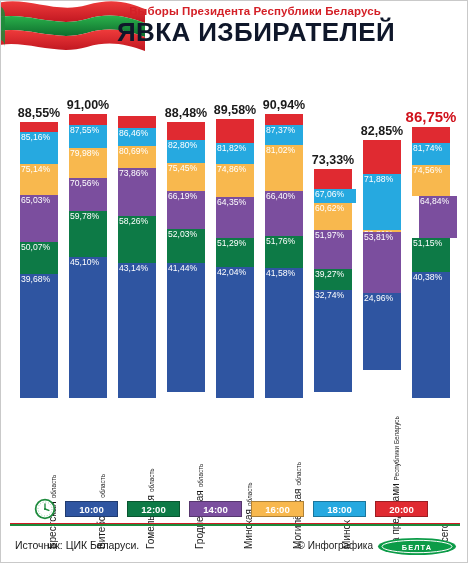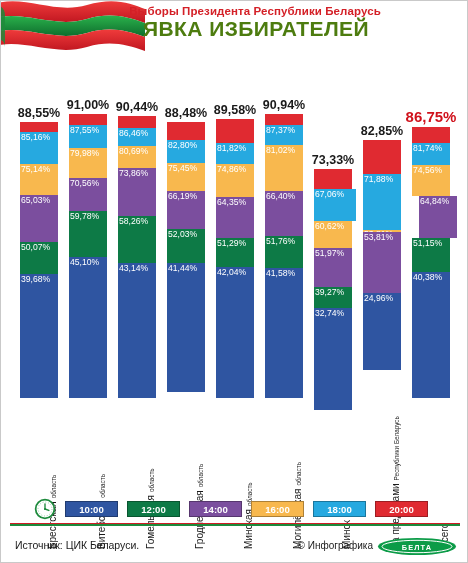--- a/index.html
+++ b/index.html
@@ -14,21 +14,21 @@
   
   .header{position:absolute;left:0;top:0;width:468px;height:62px;overflow:hidden;}
   .flag{position:absolute;left:-6px;top:-2px;width:150px;height:62px;}
   .hdr-sub{
     position:absolute;left:0;top:4px;width:468px;text-align:center;
     font-size:11.5px;font-weight:bold;color:#d42027;letter-spacing:.1px;
     padding-left:40px;box-sizing:border-box;
   }
   .hdr-title{
     position:absolute;left:0;top:16px;width:468px;text-align:center;
-    font-size:21px;font-weight:bold;color:#4d7c0f;letter-spacing:.4px;
+    font-size:26px;font-weight:bold;color:#0f172a;letter-spacing:.4px;
     padding-left:42px;box-sizing:border-box;white-space:nowrap;
   }
 
   
   .chart{position:absolute;left:0;top:62px;width:468px;height:340px;}
   .bar-col{position:absolute;bottom:0;width:38px;height:340px;}
   .total-lbl{
     position:absolute;width:80px;left:-21px;text-align:center;
     font-size:12.5px;font-weight:bold;color:#1a1a1a;white-space:nowrap;
   }
@@ -144,21 +144,20 @@
           </div>
           <div class="seg s-green" title="12:00" style="height: 45.8016px;">
             <span>59,78%</span>
           </div>
           <div class="seg s-navy" title="10:00" style="height: 140.712px;">
             <span>45,10%</span>
           </div>
         </div>
       </div>
       <div class="bar-col" style="left: 117px;">
-        <div class="total-lbl" style="bottom: 289.173px;">90,44%</div>
         <div class="bar" style="height: 282.173px;">
           <div class="seg s-red" title="20:00" style="height: 12.4176px;"></div>
           <div class="seg s-blue" title="18:00" style="height: 18.0024px;">
             <span>86,46%</span>
           </div>
           <div class="seg s-amber" title="16:00" style="height: 21.3096px;">
             <span>80,69%</span>
           </div>
           <div class="seg s-purple" title="14:00" style="height: 48.672px;">
             <span>73,86%</span>
@@ -231,21 +230,21 @@
           </div>
           <div class="seg s-navy" title="10:00" style="height: 129.73px;">
             <span>41,58%</span>
           </div>
         </div>
       </div>
       <div class="bar-col" style="left: 313px;">
         <div class="total-lbl" style="bottom: 235.79px;">73,33%</div>
         <div class="bar" style="height: 228.79px;">
           <div class="seg s-red" title="20:00" style="height: 19.5624px;"></div>
-          <div class="seg s-blue" title="18:00" style="height: 32px; padding-left: 42px;">
+          <div class="seg s-blue" title="18:00" style="height: 14px; padding-left: 42px;">
             <span>67,06%</span>
           </div>
           <div class="seg s-amber" title="16:00" style="height: 26.988px;">
             <span>60,62%</span>
           </div>
           <div class="seg s-purple" title="14:00" style="height: 39.624px;">
             <span>51,97%</span>
           </div>
           <div class="seg s-green" title="12:00" style="height: 20.3736px;">
             <span>39,27%</span>

